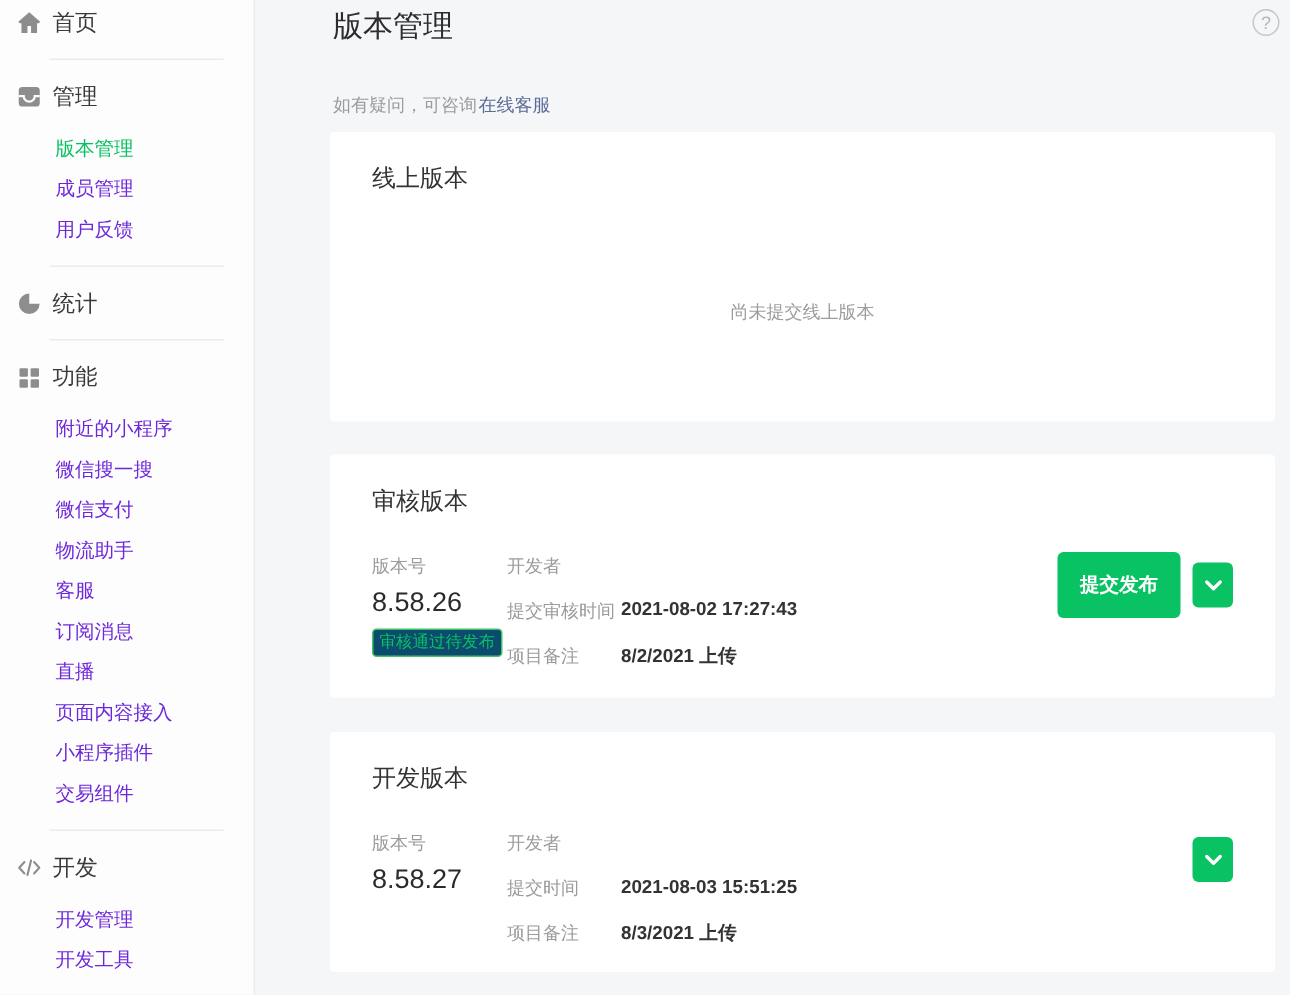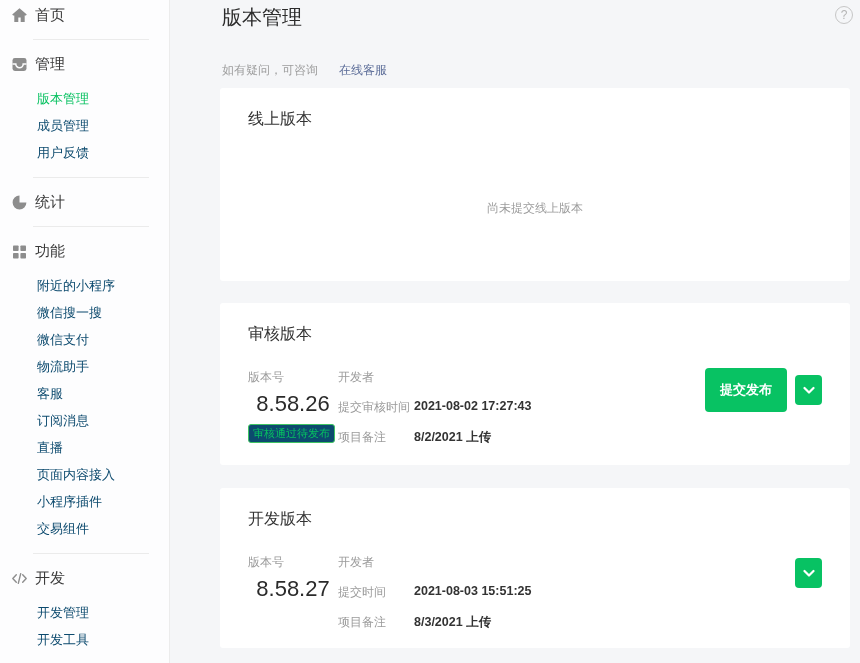--- a/index.html
+++ b/index.html
@@ -18,45 +18,45 @@
   }
   .side-section {
     display:flex; align-items:center; height:30px; padding-left:11px;
     font-size:15px; color:#3a3a3a; cursor:pointer;
   }
   .side-section .ic { width:17px; height:17px; margin-right:7px; flex:0 0 auto; display:flex; }
   .divider { height:1px; background:#ebebeb; margin:9px 20px 9px 33px; }
   .sub-list { padding:6px 0 2px; }
   .sub-item {
     height:27px; line-height:27px; padding-left:37px;
-    font-size:13px; color:#0c4a6e; cursor:pointer;
+    font-size:13px; color:#6d28d9; cursor:pointer;
   }
   .sub-item.active { color:#07c160; }
   
   .main { position:absolute; left:170px; top:0; right:0; bottom:0; }
   .page-title { position:absolute; left:52px; top:4px; font-size:20px; color:#2c2c2c; }
   .help-icon {
     position:absolute; right:7px; top:6px; width:18px; height:18px;
     border:1.5px solid #c6c6c6; border-radius:50%; color:#b5b5b5;
     font-size:12px; display:flex; align-items:center; justify-content:center; cursor:pointer;
   }
   .notice { position:absolute; left:52px; top:62px; font-size:12px; color:#9c9c9c; }
-  .notice a { color:#5a6b97; margin-left:21px; text-decoration:none; cursor:pointer; }
+  .notice a { color:#5a6b97; margin-left:1px; text-decoration:none; cursor:pointer; }
   .card {
     position:absolute; left:50px; width:630px; background:#fff; border-radius:3px;
   }
   .card-online { top:88px;  height:193px; }
   .card-review { top:303px; height:162px; }
   .card-dev    { top:488px; height:160px; }
   .card-title { position:absolute; left:28px; top:21px; font-size:16px; color:#333; }
   .empty-text { position:absolute; left:0; right:0; top:112px; text-align:center; font-size:12px; color:#9c9c9c; }
   .meta { position:absolute; left:28px; top:66px; display:flex; }
   .col-version { width:90px; }
   .lbl { font-size:12px; color:#9b9b9b; }
-  .version-num { font-size:22px; color:#2b2b2b; margin-top:5px;text-align:center; }
+  .version-num { font-size:18px; color:#2b2b2b; margin-top:5px; }
   .badge {
     display:inline-block; margin-top:7px; font-size:11px; line-height:14px;
     color:#07c160; border:1px solid #3fc463; border-radius:3px;
     padding:1px 4px 2px; background:#0c4a6e; white-space:nowrap;
   }
   .d-row { display:flex; margin-bottom:13px; align-items:flex-start; }
   .d-label { width:76px; font-size:12px; color:#9b9b9b; flex:0 0 auto; }
   .d-value { font-size:12.5px; color:#333;font-weight:bold; }
   .btn-group { position:absolute; right:28px; display:flex; align-items:center; }
   .card-review .btn-group { top:65px; }

